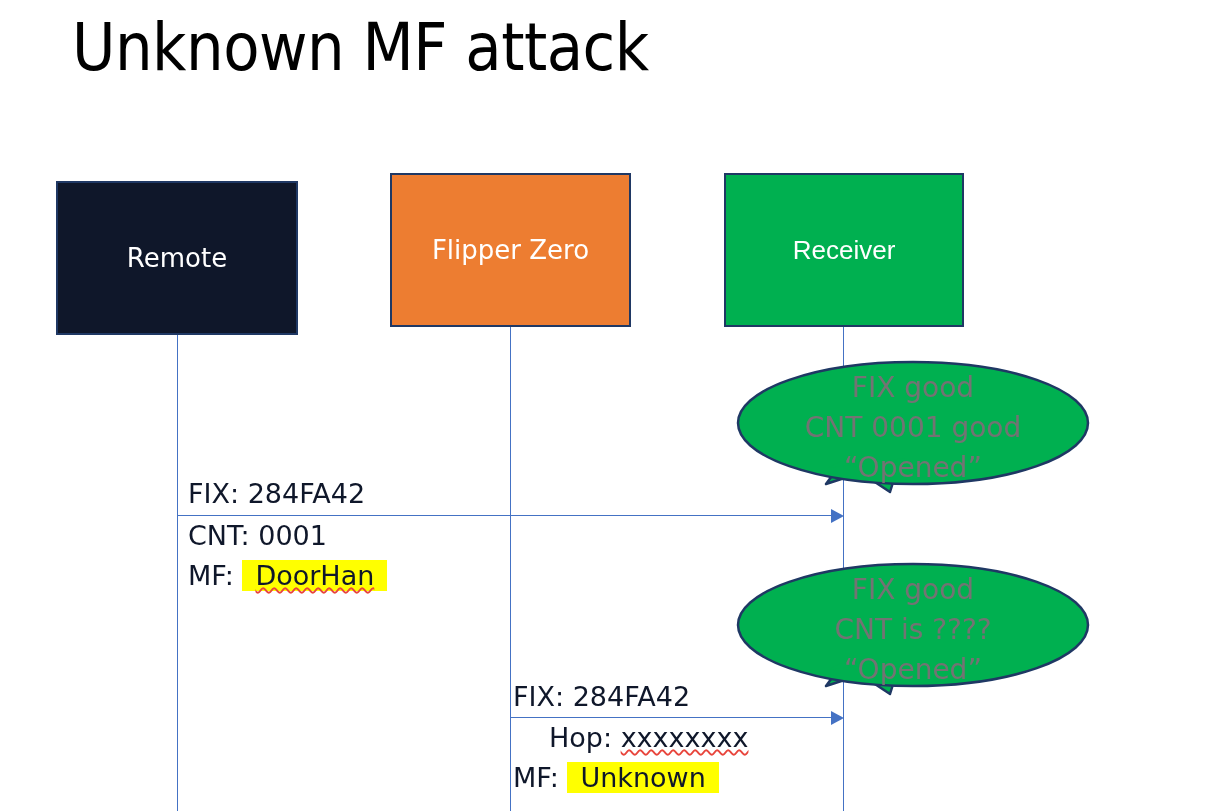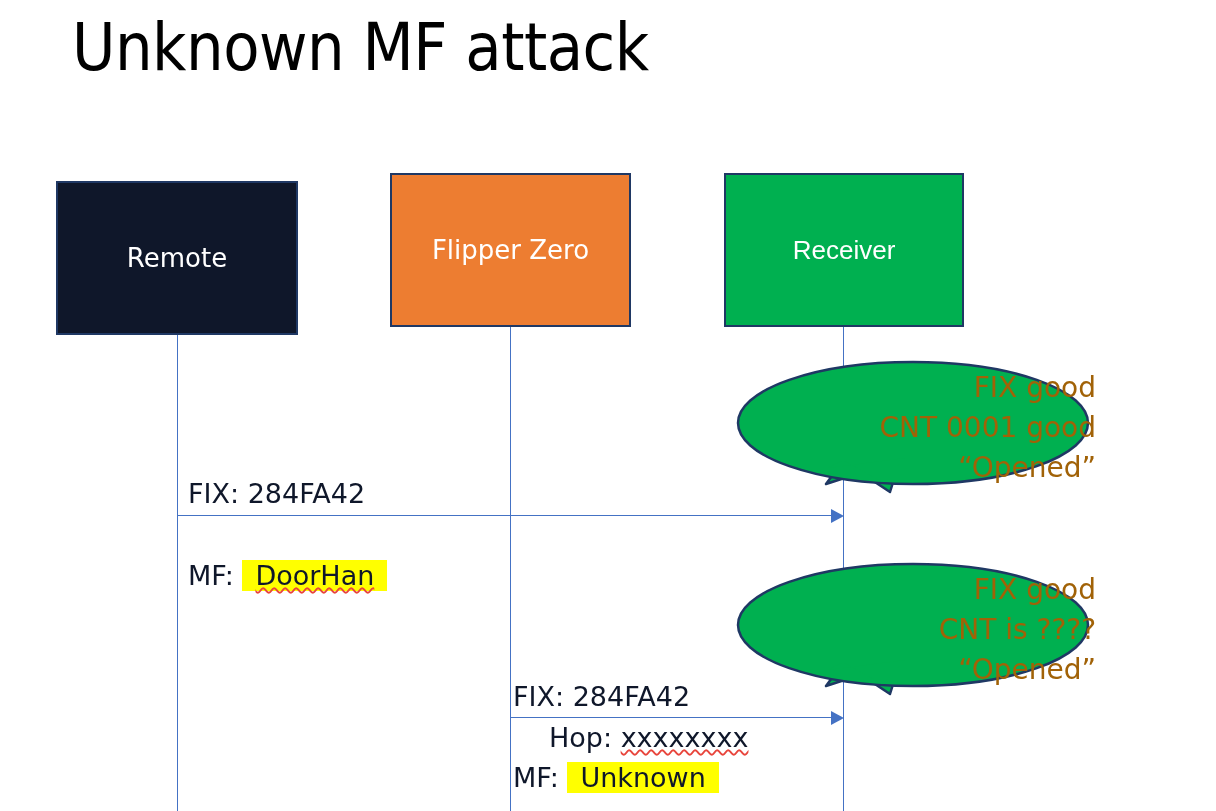--- a/index.html
+++ b/index.html
@@ -82,22 +82,22 @@
     text-decoration-thickness:1.5px;
     text-underline-offset:2px;
   }
 
   
   .bubble-wrap{position:absolute;}
   .bubble-wrap svg{display:block;}
   .bubble-text{
     position:absolute;
     left:0; right:0;
-    text-align:right;
-    color:#a16207;
+    text-align:center;
+    color:#737373;
     font-family:"DejaVu Sans","Liberation Sans",sans-serif;
     font-size:28px;
     line-height:40px;
     pointer-events:none;
   }
 </style>
 </head>
 <body>
 
 <div id="canvas">
@@ -121,20 +121,23 @@
     <span class="actor-label">Receiver</span>
   </div>
 
   <div class="msg-line" style="left:161px; top:515px; width:658px;"></div>
   <div class="msg-head" style="left:815px; top:509px;"></div>
 
   <div class="msg-text" style="left:172px; top:474px;">
     <span>FIX: </span><span>284FA42</span>
   </div>
 
+  <div class="msg-text" style="left:172px; top:516px;">
+    <span>CNT: </span><span>0001</span>
+  </div>
 
   <div class="msg-text" style="left:172px; top:556px;">
     <span>MF: </span><span class="hl sp">DoorHan</span>
   </div>
 
   <div class="msg-line" style="left:494px; top:717px; width:325px;"></div>
   <div class="msg-head" style="left:815px; top:711px;"></div>
 
   <div class="msg-text" style="left:497px; top:677px;">
     <span>FIX: </span><span>284FA42</span>

